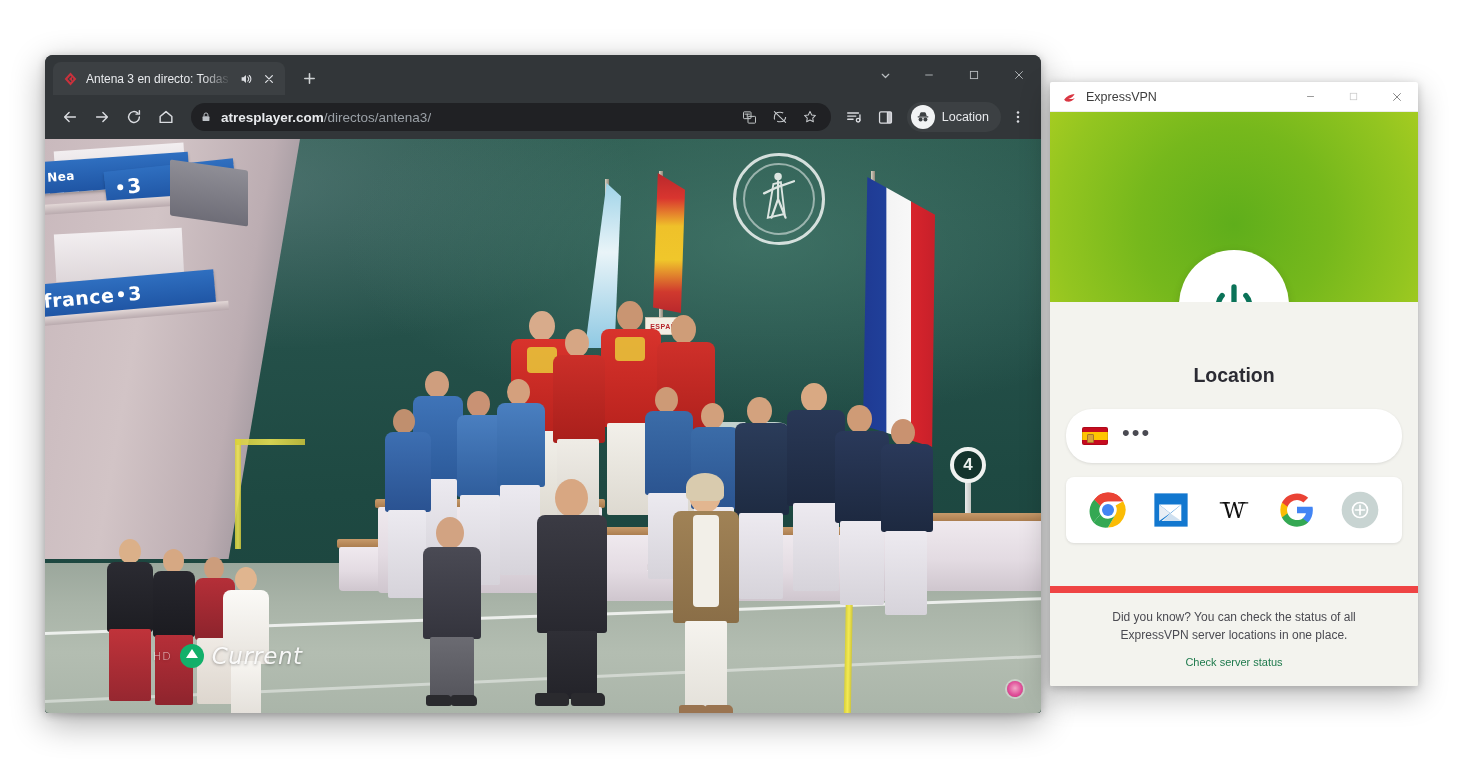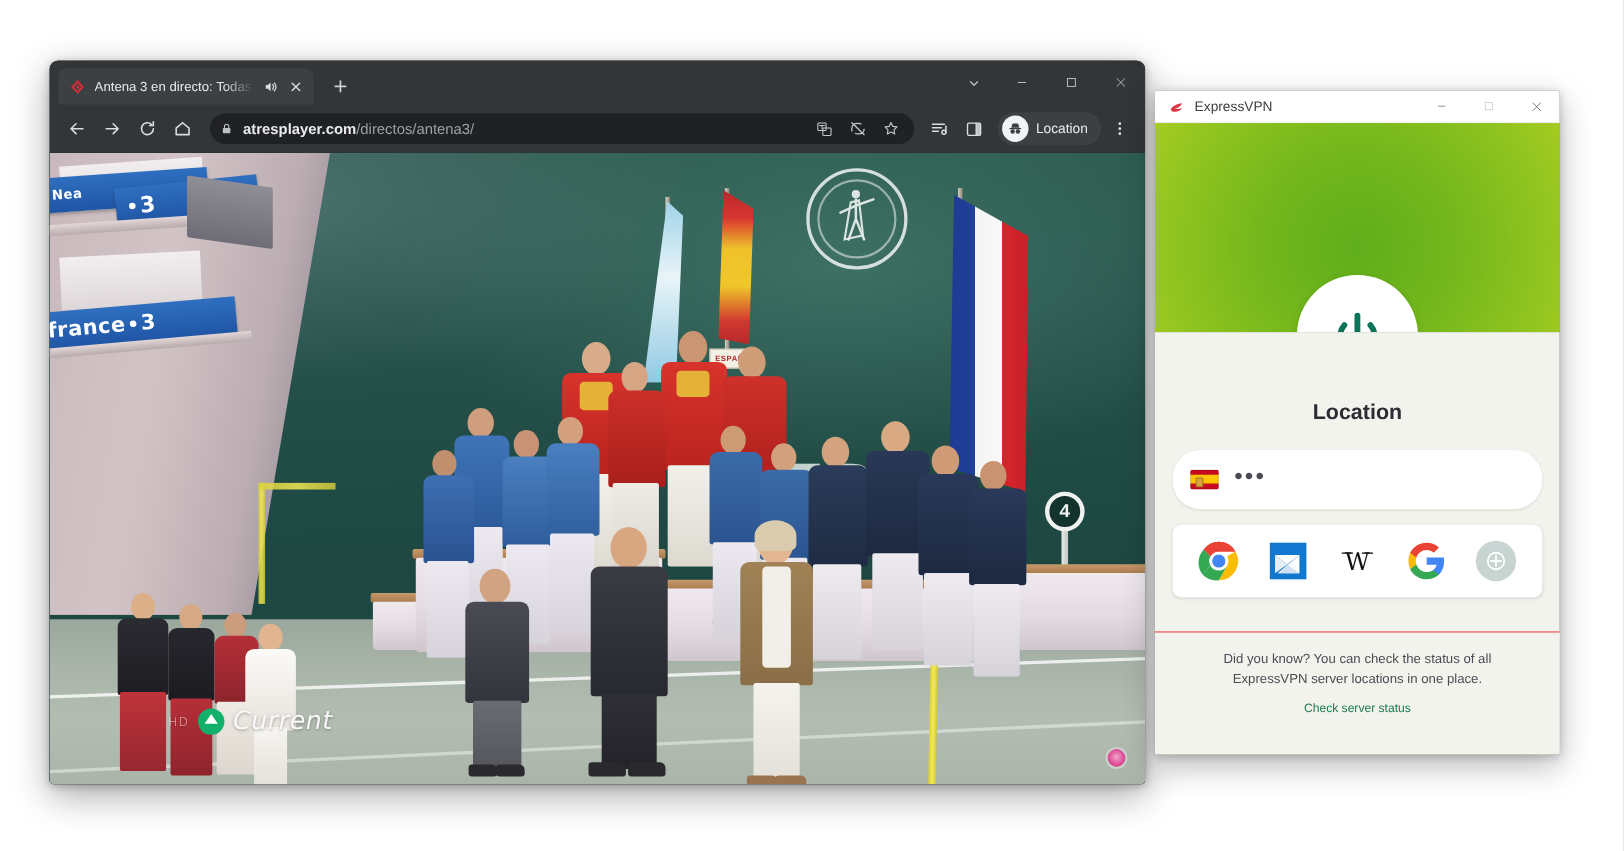--- a/index.html
+++ b/index.html
@@ -162,21 +162,21 @@
   .wm-hd { font-size:11px; letter-spacing:1px; opacity:.75; font-style:normal; }
   .corner-logo {
     position:absolute; width:16px;height:16px;border-radius:50%;
     background: radial-gradient(circle at 50% 45%, #f2a7c7 0%, #e0509a 55%, #c32a74 100%);
     box-shadow: 0 0 0 2px rgba(255,255,255,.35);
   }
 
   
   #vpn {
     position: absolute; left: 1050px; top: 82px;
-    width: 368px; height: 604px; background:#737373;
+    width: 368px; height: 604px; background:#e5e5e5;
     border-radius: 2px; overflow: hidden;
     box-shadow: 0 10px 30px rgba(0,0,0,.28), 0 2px 8px rgba(0,0,0,.18);
     display:flex; flex-direction:column;
   }
   .vpn-title {
     height: 30px; background:#ffffff; display:flex; align-items:center;
     padding-left: 12px; border-bottom: 1px solid #ececec; flex:0 0 30px;
   }
   .ev-logo { width:16px;height:16px;flex:0 0 16px;margin-right:8px;}
   .vpn-title-txt { font-size: 12.5px; color:#3d3d3d; flex:1 1 auto;}
@@ -230,22 +230,22 @@
   .loc-label { font-size:12px; color:#6a6a70; line-height:1.25; }
   .loc-value { font-size:15px; font-weight:700; color:#262630; line-height:1.3; }
   .loc-dots { flex:0 0 auto; color:#4a4a52; font-size:22px; letter-spacing:2px; line-height:10px; padding-bottom:6px; }
   .shortcuts {
     margin: 14px 16px 0 16px; background:#fff; border-radius: 8px;
     height: 66px; display:flex; align-items:center; justify-content:space-around;
     padding: 0 10px; box-shadow: 0 1px 3px rgba(0,0,0,.10);
   }
   .sc { width:44px;height:44px;display:flex;align-items:center;justify-content:center;flex:0 0 44px;}
   .vpn-footer {
-    margin-top:auto; border-top:1px solid #ef4444; background:#f3f3ee;
-    padding: 16px 24px 36px 24px; text-align:center;
+    margin-top:auto; border-top:7px solid #ef4444; background:#f3f3ee;
+    padding: 16px 24px 18px 24px; text-align:center;
   }
   .vf-text { font-size:12px; color:#4b4b52; line-height:1.45; }
   .vf-link { margin-top:12px; font-size:11px; color:#1f7a4d; }
 </style>
 </head>
 <body>
 
 <div id="stage">
 
   <div id="browser">

